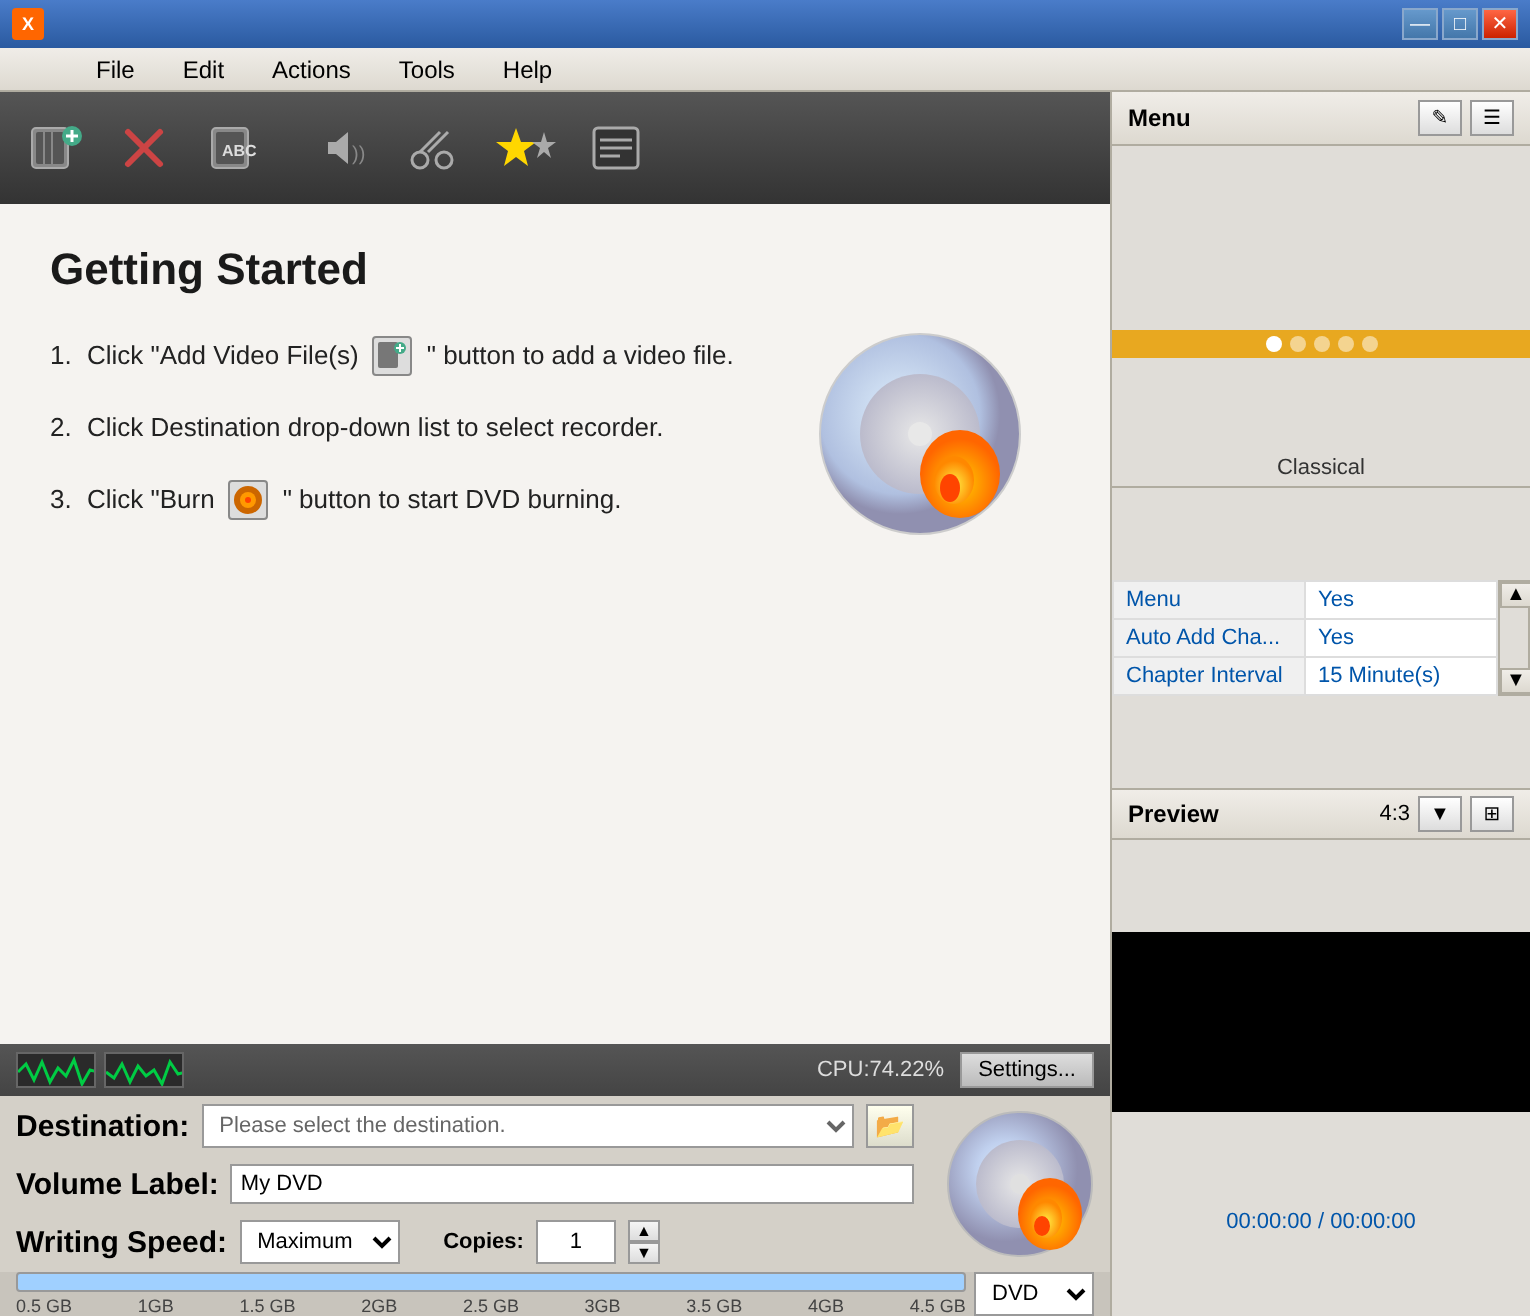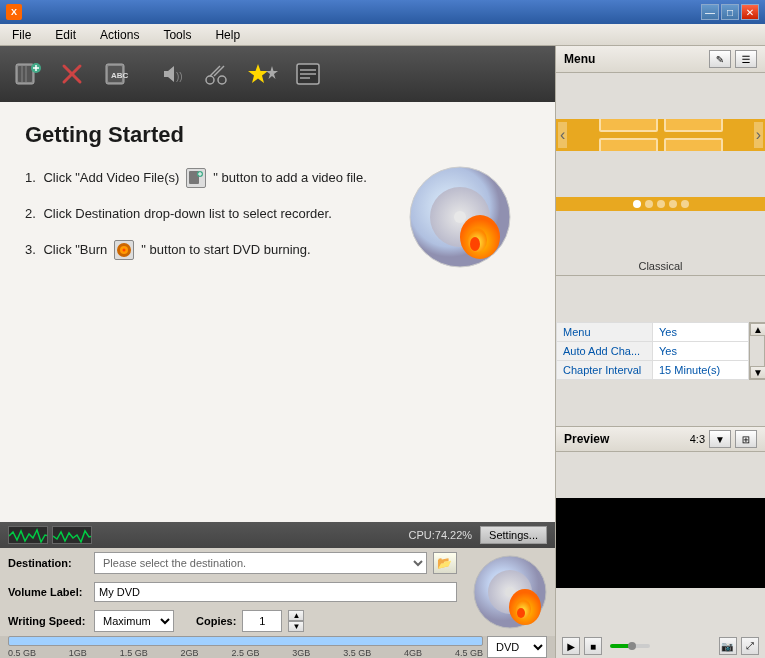--- a/index.html
+++ b/index.html
@@ -60,20 +60,21 @@
       background: linear-gradient(to bottom, #ff6644, #cc2200);
     }
 
     
     #menu-bar {
       background: linear-gradient(to bottom, #f0ede8, #ddd9d0);
       height: 22px;
       display: flex;
       align-items: center;
       border-bottom: 1px solid #b0aca0;
+      padding-left: 36px;
     }
     .menu-item {
       padding: 2px 12px;
       cursor: pointer;
       font-size: 12px;
       color: #000;
     }
 
     
     #main-layout {
@@ -190,21 +191,21 @@
       color: #000;
     }
 
     #destination-row, #volume-row, #writing-row {
       display: flex;
       align-items: center;
       padding: 4px 8px;
       gap: 6px;
     }
     .field-label {
-      font-size: 11px;
+      font-size: 15px;
       font-weight: bold;
       color: #000;
       min-width: 80px;
     }
     .destination-select {
       flex: 1;
       height: 22px;
       border: 1px solid #999;
       background: white;
       font-size: 11px;
@@ -840,20 +841,25 @@
       <span id="preview-label">Preview</span>
       <div id="preview-aspect">
         <span>4:3</span>
         <button class="panel-icon-btn">▼</button>
         <button class="panel-icon-btn">⊞</button>
       </div>
     </div>
 
     <div id="preview-screen" style="flex:1; background:#000; min-height:90px;"></div>
 
+    <div id="preview-time">
+      <span>00:00:00</span>
+      <span> / </span>
+      <span>00:00:00</span>
+    </div>
 
     <div id="preview-controls">
       <button class="preview-ctrl-btn">▶</button>
       <button class="preview-ctrl-btn">■</button>
       <div id="volume-slider">
         <div class="slider-thumb"></div>
       </div>
       <button class="preview-ctrl-btn" style="margin-left:auto;">📷</button>
       <button class="preview-ctrl-btn">⤢</button>
     </div>

